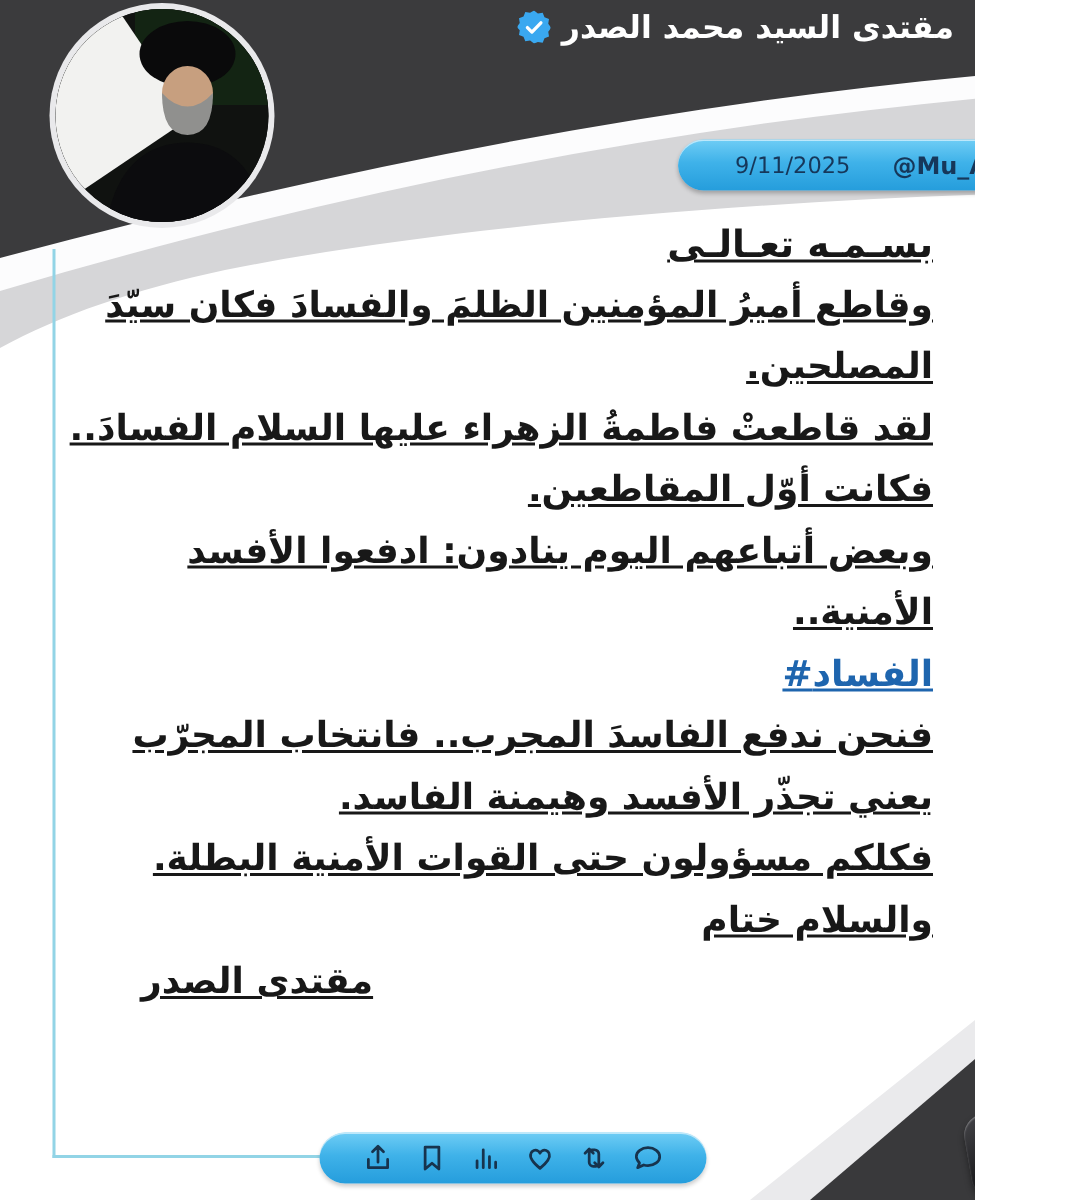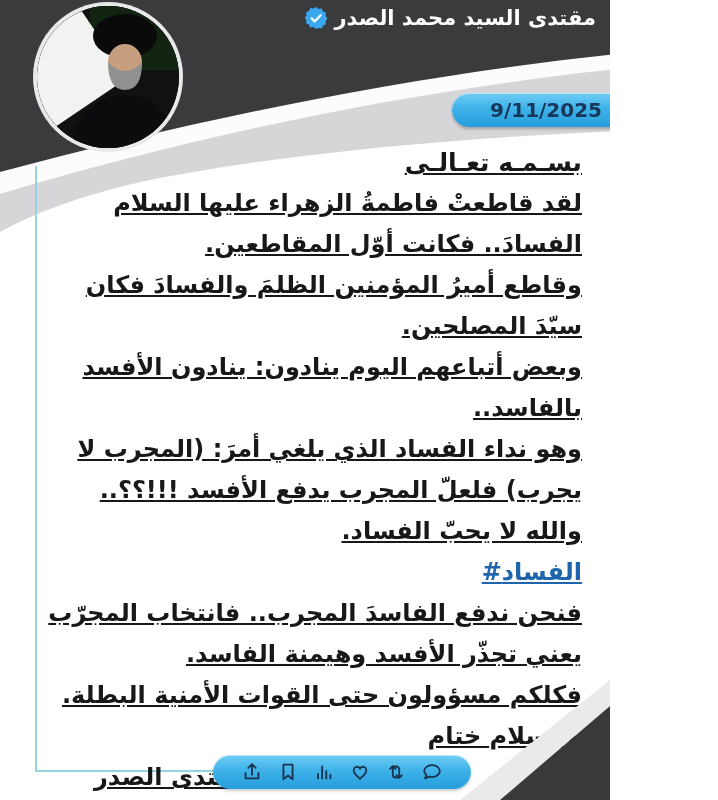--- a/index.html
+++ b/index.html
@@ -1,36 +1,36 @@
 <!DOCTYPE html>
 <html lang="ar"><head>
 <meta charset="utf-8">
 <style>
   html,body { margin:0; padding:0; background:#ffffff; }
   .canvas {
     position:relative; width:610px; height:800px; background:#ffffff;
-    overflow:hidden; font-family:"DejaVu Sans", sans-serif;
+    overflow:hidden; font-family:"DejaVu Sans", sans-serif;padding-left:40px;
   }
   
   .header-svg { position:absolute; top:0; left:0; z-index:1; }
   
   .title-row {
     position:absolute; top:6px; right:14px; z-index:7;
     display:flex; align-items:center; gap:8px; direction:rtl;
   }
   .title { color:#ffffff; font-size:21px; font-weight:bold; white-space:nowrap; }
   
   .date-pill {
     position:absolute; left:452px; top:93px; width:266px; height:34px;
     border-radius:17px; z-index:6; box-sizing:border-box;
     background:linear-gradient(180deg,#6fcdf5 0%,#3fb2e9 45%,#259ddc 100%);
     box-shadow: inset 0 1px 0 rgba(255,255,255,.55), 0 2px 3px rgba(0,0,0,.25);
     display:flex; align-items:center; gap:28px; padding-left:38px;
   }
-  .date-text   { color:#16375a; font-size:20px; font-weight:bold; }
+  .date-text   { color:#16375a; font-size:15px; font-weight:normal; }
   .handle-text { color:#16375a; font-size:16px; font-weight:bold; }
   
   .avatar-svg { position:absolute; left:30px; top:0px; z-index:8; }
   
   .line-L {
     position:absolute; left:35px; top:166px; width:180px; height:604px; z-index:2;
     border-left:2px solid #92d4e6; border-bottom:2px solid #92d4e6;
   }
   
   .body-text {
@@ -108,24 +108,23 @@
       <ellipse cx="95" cy="62" rx="17" ry="18" fill="#c79f7f"></ellipse>
       <path d="M78,62 q0,28 17,28 q17,0 17,-28 q-8,9 -17,9 q-9,0 -17,-9" fill="#90908e"></path>
       <path d="M40,158 C44,114 66,95 95,95 C122,95 144,112 148,156 Z" fill="#0c0c0e"></path>
     </g>
   </svg>
 
   <div class="line-L"></div>
 
   <div class="body-text">
     <p class="basmala">بسـمـه تعـالـى</p>
+    <p>وقاطع أميرُ المؤمنين الظلمَ والفسادَ فكان سيّدَ المصلحين.</p>
     <p>لقد قاطعتْ فاطمةُ الزهراء عليها السلام الفسادَ.. فكانت أوّل المقاطعين.</p>
-    <p>وقاطع أميرُ المؤمنين الظلمَ والفسادَ فكان سيّدَ المصلحين.</p>
-    <p>وبعض أتباعهم اليوم ينادون: ينادون الأفسد بالفاسد..</p>
-    <p>وهو نداء الفساد الذي يلغي أمرَ: (المجرب لا يجرب) فلعلّ المجرب يدفع الأفسد !!!؟؟.. والله لا يحبّ الفساد.</p>
+    <p>وبعض أتباعهم اليوم ينادون: ادفعوا الأفسد الأمنية..</p>
     <p class="hashtag" dir="ltr">#الفساد</p>
     <p>فنحن ندفع الفاسدَ المجرب.. فانتخاب المجرّب يعني تجذّر الأفسد وهيمنة الفاسد.</p>
     <p>فكلكم مسؤولون حتى القوات الأمنية البطلة.</p>
     <p>والسلام ختام</p>
     <p class="sig">مقتدى الصدر</p>
   </div>
 
   <div class="footer-pill">
     <svg width="22" height="22" viewBox="0 0 24 24" stroke="#17334d" stroke-width="2" fill="none" stroke-linecap="round" stroke-linejoin="round">
       <path d="M12 15V4M8 7.5 12 3.5l4 4M5 13v6h14v-6"></path>

